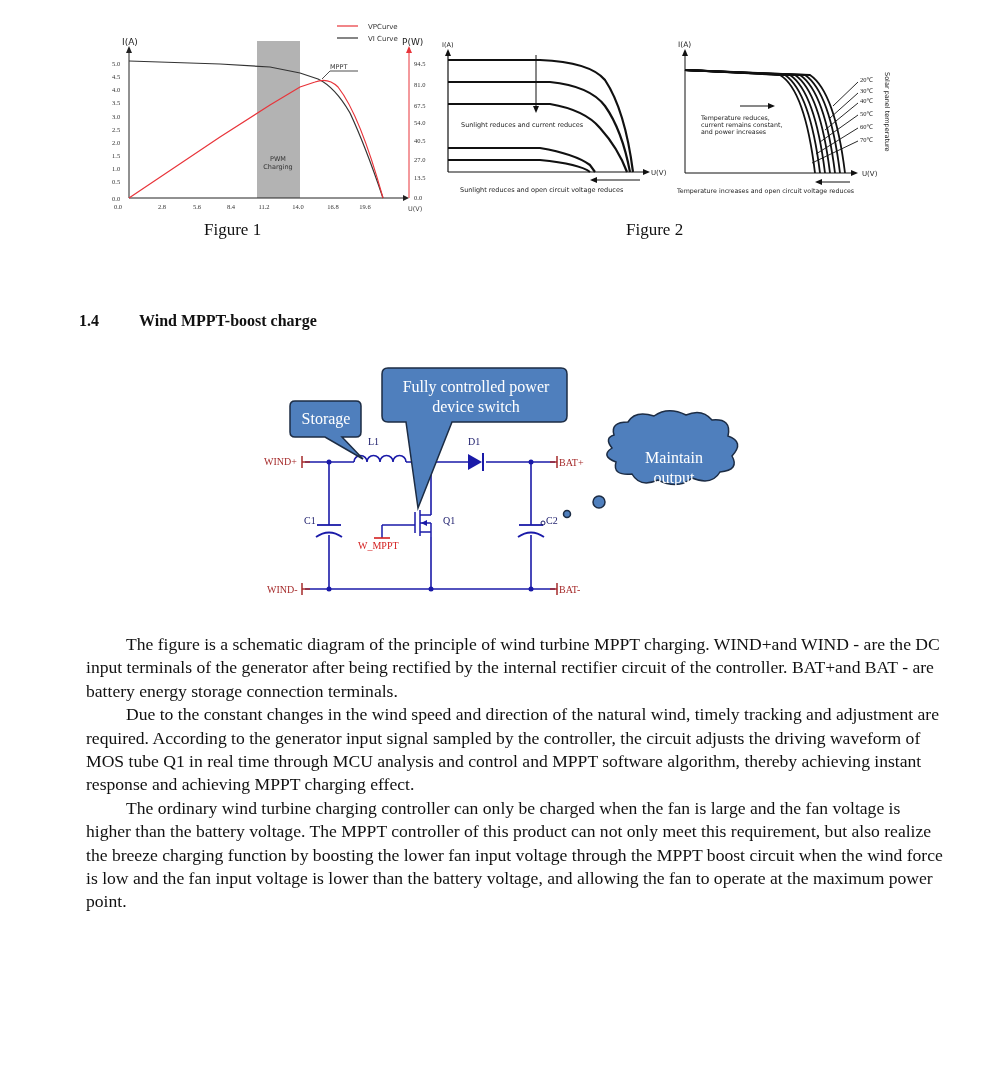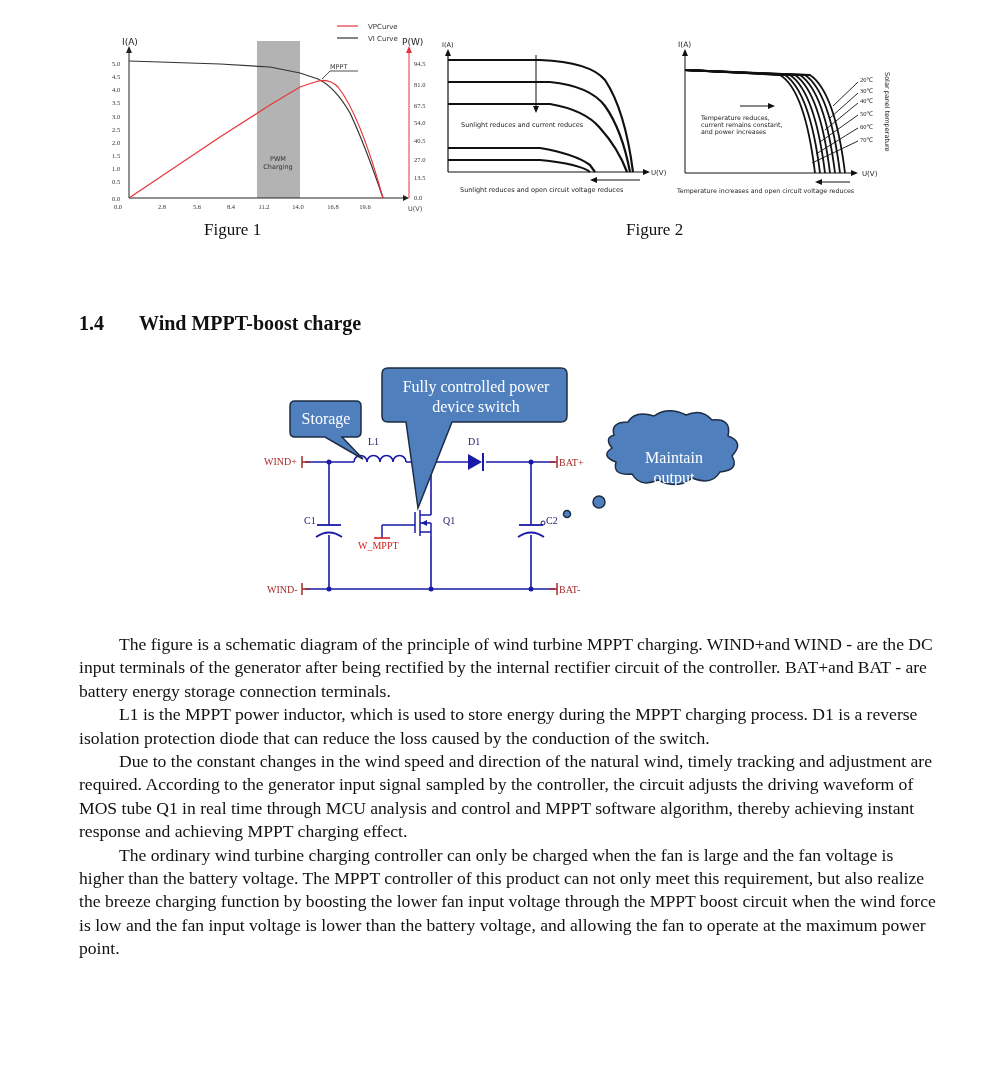--- a/index.html
+++ b/index.html
@@ -1,23 +1,23 @@
 <!DOCTYPE html>
 <html><head>
   <meta charset="utf-8">
   <style>
     html, body { margin: 0; padding: 0; background: #ffffff; }
     body { width: 1000px; height: 1078px; position: relative; overflow: hidden;
            font-family: "Liberation Serif", serif; color: #111; }
     .abs { position: absolute; }
     .fig-caption { font-family: Liberation Serif, serif; font-size: 17px; color: #111; }
     .section-heading { left: 79px; top: 312px; font-family: "Liberation Serif", serif;
-                       font-weight: bold; font-size: 20px; color: #111; white-space: nowrap; }
+                       font-weight: bold; font-size: 16px; color: #111; white-space: nowrap; }
     .section-heading .num { display: inline-block; width: 60px; }
-    .para-block { left: 79px; top: 633px; width: 860px; font-family: "Liberation Serif", serif;
+    .para-block { left: 86px; top: 633px; width: 860px; font-family: "Liberation Serif", serif;
                   font-size: 17.6px; line-height: 23.4px; color: #111; }
     .para-block p { margin: 0; text-indent: 40px; }
     svg text.small { font-family: "DejaVu Sans", sans-serif; }
     svg text.serif { font-family: "Liberation Serif", serif; }
   </style>
 </head>
 <body>
 
 <svg class="abs" style="left:100px; top:15px;" width="340" height="200" viewBox="0 0 340 200">
 
@@ -243,16 +243,15 @@
     <path d="M364,75 Q360,62 378,62 Q385,50 404,56 Q418,46 436,55 Q452,48 462,60 Q482,58 478,76 Q495,82 482,96 Q490,110 470,112 Q462,126 442,118 Q428,130 408,120 Q390,128 382,114 Q362,116 366,102 Q350,96 362,88 Q354,78 364,75 Z"></path>
     <circle cx="349" cy="142" r="6"></circle>
     <circle cx="317" cy="154" r="3.5"></circle>
   </g>
   <text class="serif" x="424" y="103" font-size="16" fill="#ffffff" text-anchor="middle">Maintain</text>
   <text class="serif" x="424" y="123" font-size="16" fill="#ffffff" text-anchor="middle">output</text>
 </svg>
 
 <div class="abs para-block">
   <p>The figure is a schematic diagram of the principle of wind turbine MPPT charging. WIND+and WIND - are the DC input terminals of the generator after being rectified by the internal rectifier circuit of the controller. BAT+and BAT - are battery energy storage connection terminals.</p>
-  <p>L1 is the MPPT power inductor, which is used to store energy during the MPPT charging process. D1 is a reverse isolation protection diode that can reduce the loss caused by the conduction of the switch.</p>
   <p>Due to the constant changes in the wind speed and direction of the natural wind, timely tracking and adjustment are required. According to the generator input signal sampled by the controller, the circuit adjusts the driving waveform of MOS tube Q1 in real time through MCU analysis and control and MPPT software algorithm, thereby achieving instant response and achieving MPPT charging effect.</p>
   <p>The ordinary wind turbine charging controller can only be charged when the fan is large and the fan voltage is higher than the battery voltage. The MPPT controller of this product can not only meet this requirement, but also realize the breeze charging function by boosting the lower fan input voltage through the MPPT boost circuit when the wind force is low and the fan input voltage is lower than the battery voltage, and allowing the fan to operate at the maximum power point.</p>
 </div>
 
 </body></html>

